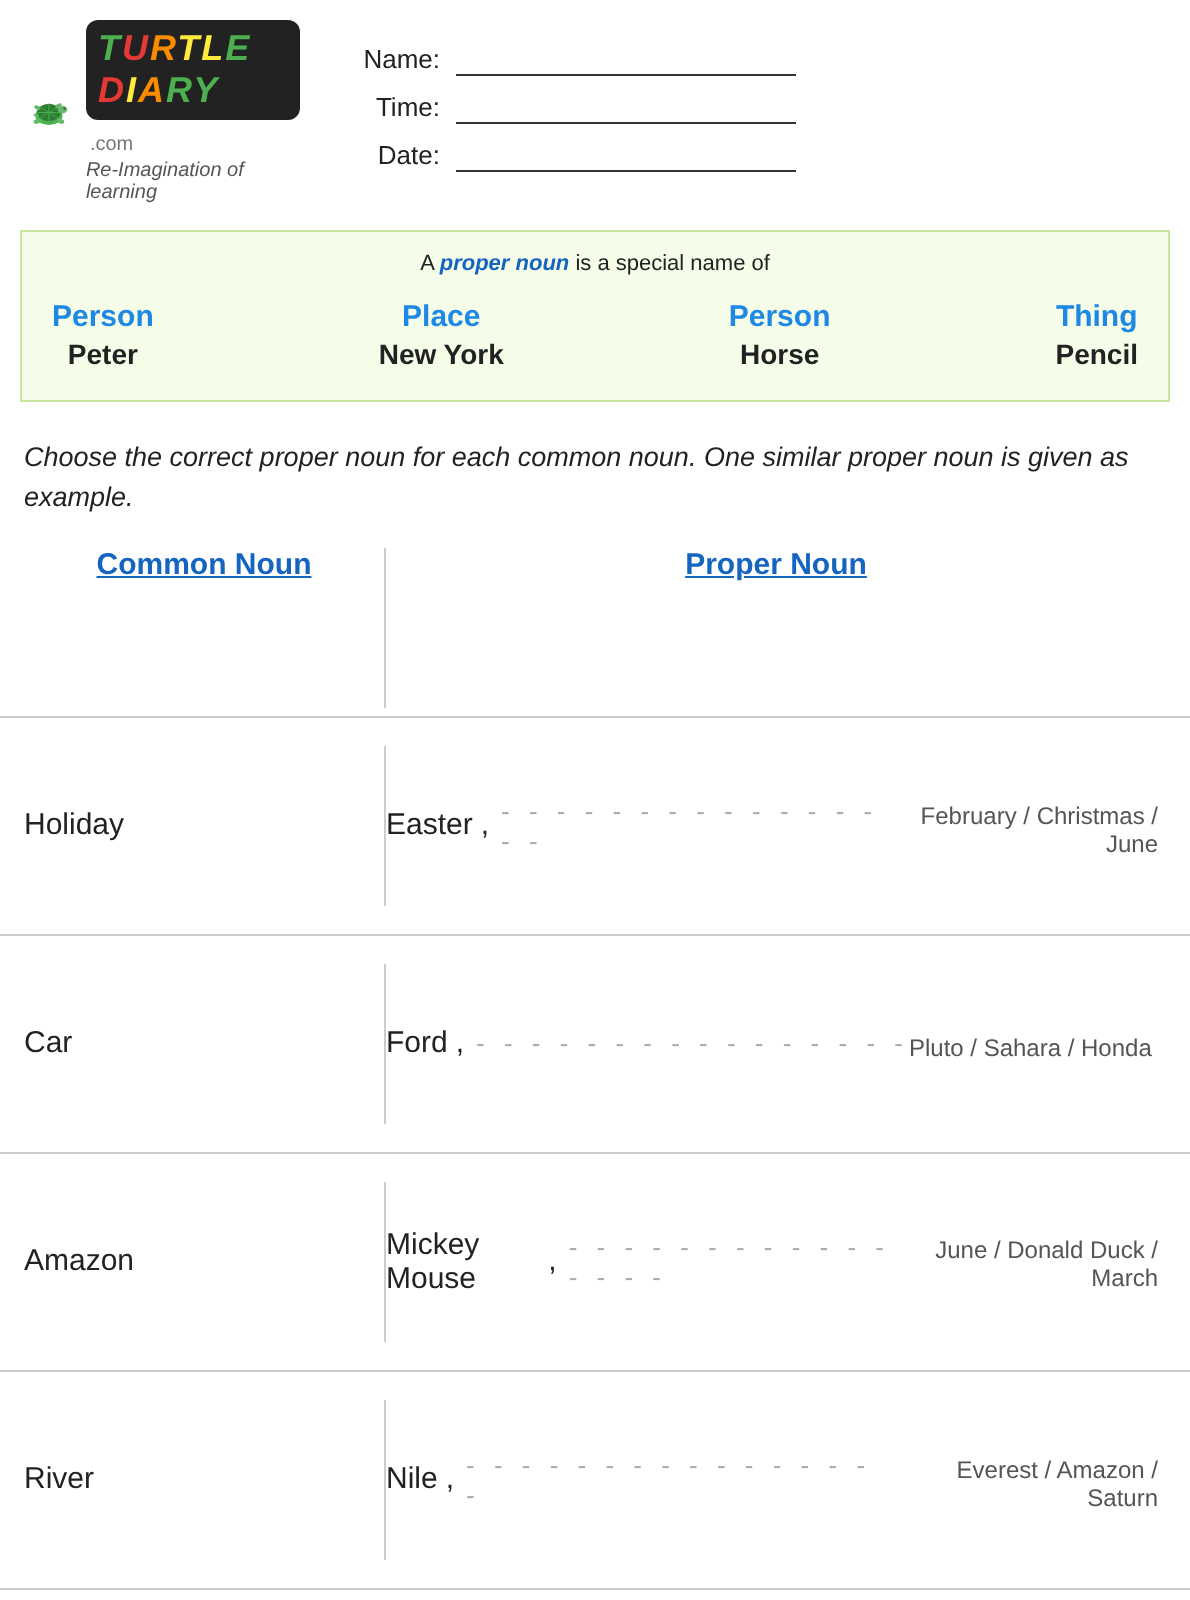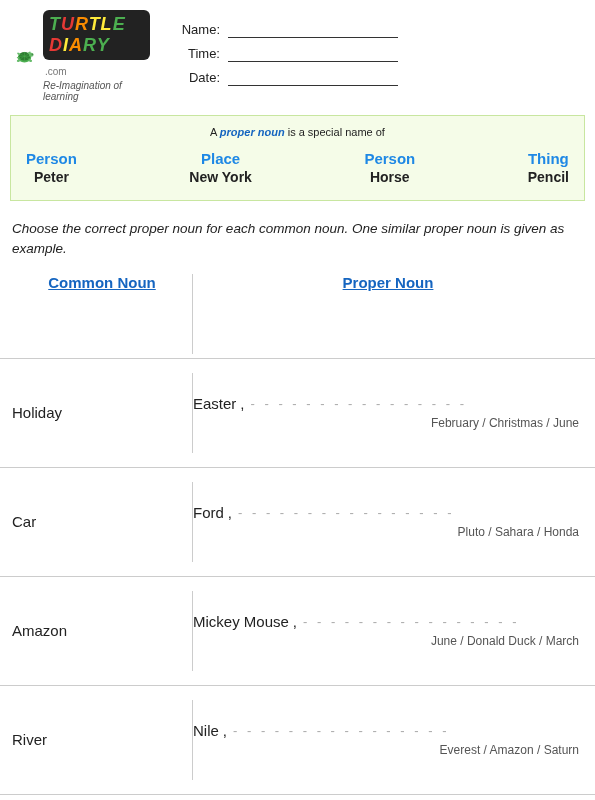--- a/index.html
+++ b/index.html
@@ -160,21 +160,20 @@
       border-bottom: 1px solid #ccc;
     }
     .common-cell {
       width: 180px;
       font-size: 15px;
       color: #222;
     }
     .proper-cell {
       flex: 1;
       display: flex;
-      flex-direction: column;
     }
     .proper-top {
       display: flex;
       align-items: center;
     }
     .example-word {
       font-size: 15px;
       color: #222;
       font-weight: normal;
     }

